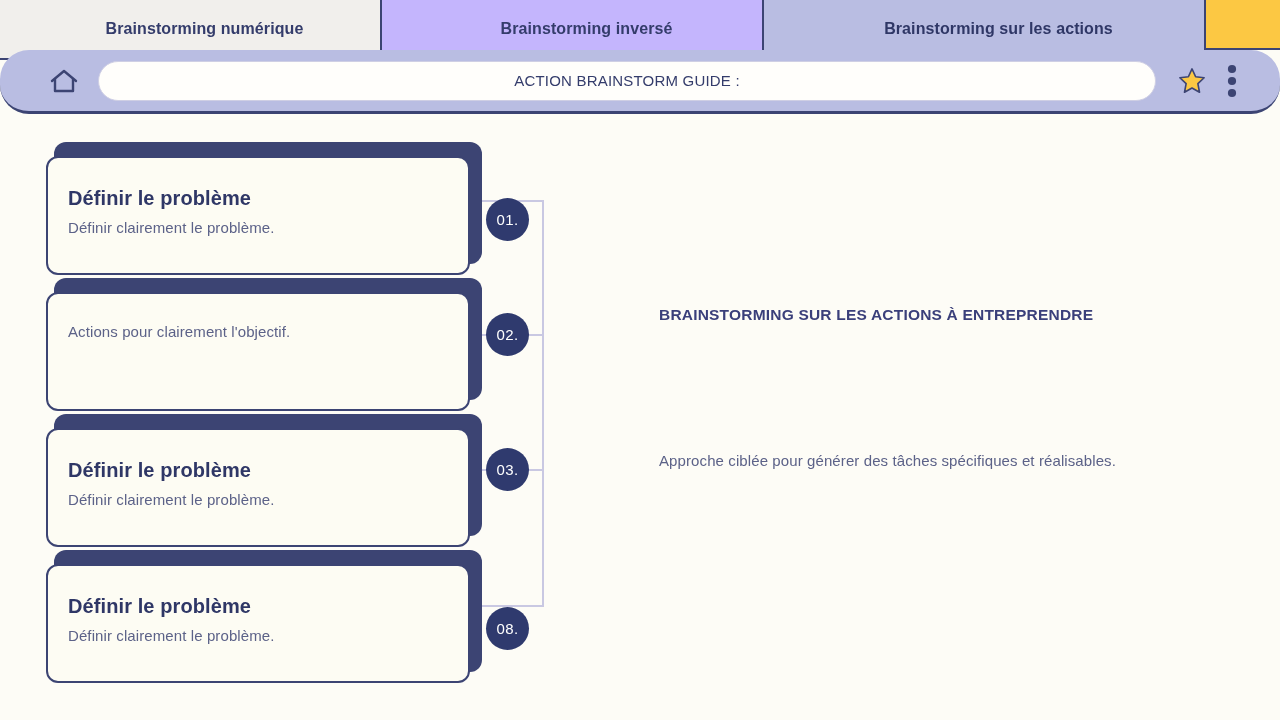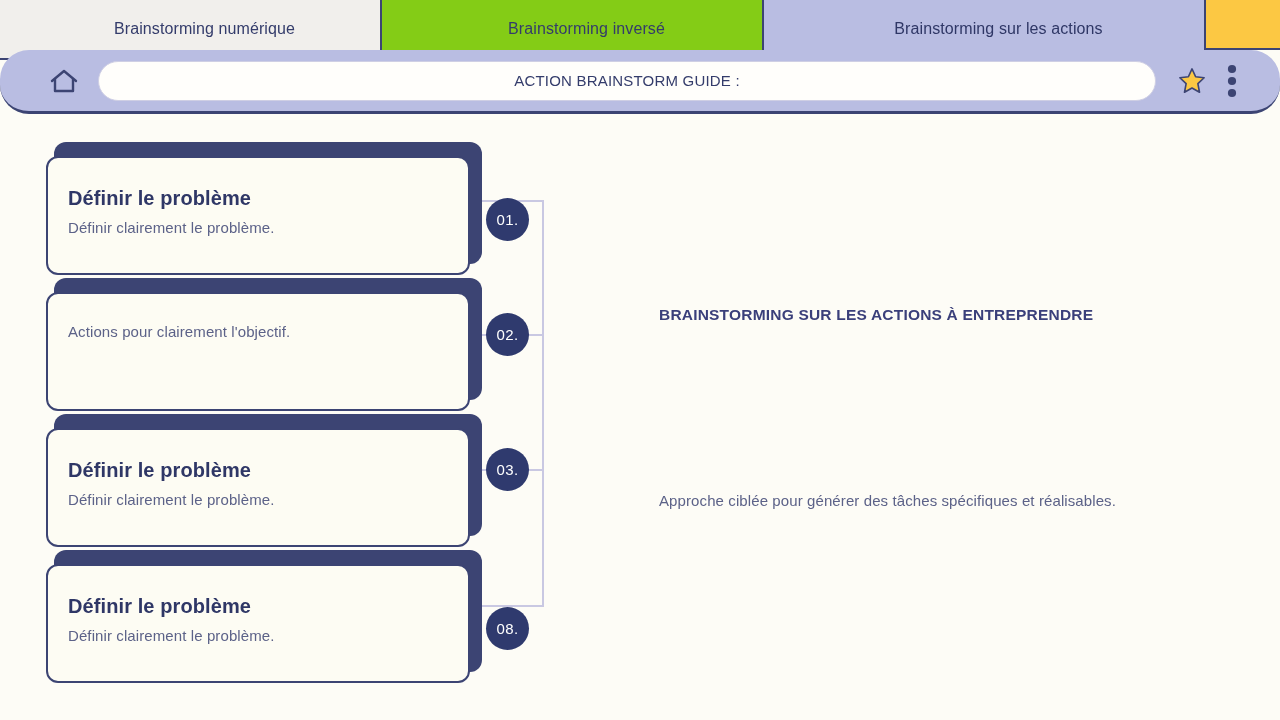--- a/index.html
+++ b/index.html
@@ -12,25 +12,25 @@
   #app { position: relative; width: 1280px; height: 720px; background: #fdfcf6; }
 
   
   .tabstrip {
     position: absolute; left: 0; top: 0; width: 1280px; height: 50px;
     display: flex; background: #b9bde2;
   }
   .tab {
     height: 60px; display: flex; align-items: center; justify-content: center;
     border: 2px solid #3c4473;
-    font-size: 16px; font-weight: 400; color: #343c6b;
+    font-size: 16px; font-weight: 700; color: #343c6b;
     letter-spacing: .1px; white-space: nowrap; padding-left: 29px;
   }
   .tab-1 { width: 382px; background: #f1efec; border-left: none; border-top: none; }
-  .tab-2 { width: 382px; background: #84cc16; border-left: none; border-top: none; }
+  .tab-2 { width: 382px; background: #c4b5fd; border-left: none; border-top: none; }
   .tab-3 { width: 442px; background: #b9bde2; border-left: none; border-top: none; color: #2f3766; }
   .tab-spacer { flex: 1; background: #fcc843; border-bottom: 2px solid #3c4473; }
 
   
   .toolbar {
     position: absolute; left: 0; top: 50px; width: 1280px; height: 64px;
     background: #b9bde2; border-bottom: 3px solid #3c4473;
     display: flex; align-items: center; border-radius: 29px;
   }
   .home-btn {
@@ -79,21 +79,21 @@
   }
 
   
   .right-heading {
     position: absolute; left: 659px; top: 188px; width: 560px;
     font-size: 15.5px; font-weight: 700; color: #3a3f7a;
     letter-spacing: .2px; line-height: 1.3;
   }
   .right-sub {
     position: absolute; left: 659px; top: 333px; width: 560px;
-    font-size: 15px; color: #5c6288; letter-spacing: .1px; line-height: 1.4; margin-top: 40px;
+    font-size: 15px; color: #5c6288; letter-spacing: .1px; line-height: 1.4;
   }
 </style>
 </head>
 <body>
 
 <div id="app">
 
   <div class="tabstrip">
     <div class="tab tab-1">
       <span>Brainstorming numérique</span>

